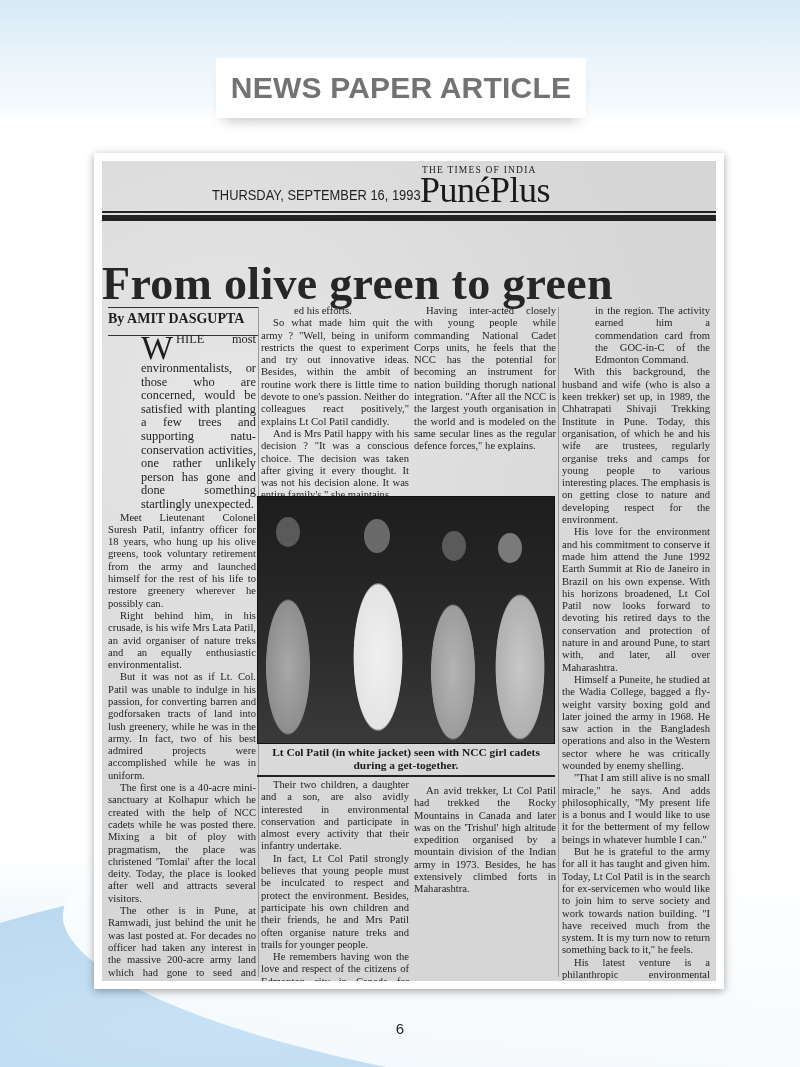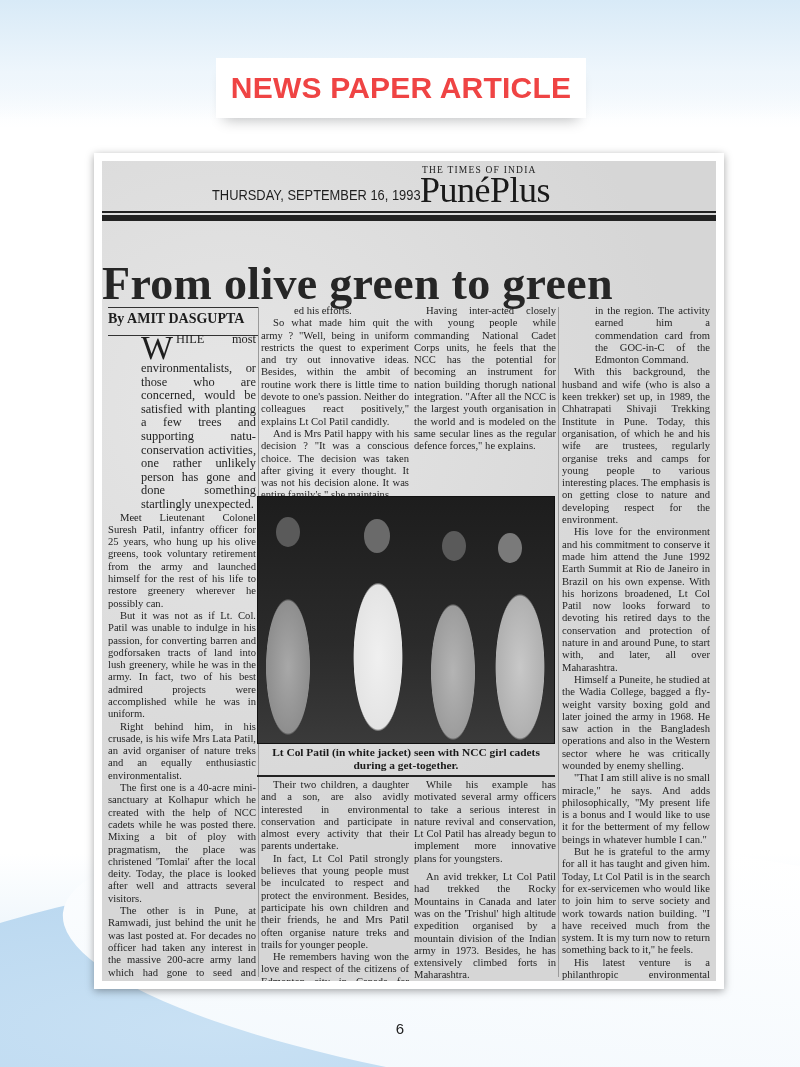--- a/index.html
+++ b/index.html
@@ -25,21 +25,21 @@
     transform: rotate(6deg);
   }
   .title-banner {
     position: absolute; left: 216px; top: 58px; width: 370px; height: 60px;
     background: #ffffff;
     box-shadow: 0 10px 14px -8px rgba(0,0,0,0.25);
     display: flex; align-items: center; justify-content: center;
   }
   .title-banner h1 {
     font-family: "Liberation Sans", sans-serif;
-    font-weight: bold; font-size: 30px; color: #ef4444; letter-spacing: 0.2px;
+    font-weight: bold; font-size: 30px; color: #737373; letter-spacing: 0.2px;
   }
   .clipping-frame {
     position: absolute; left: 94px; top: 153px; width: 630px; height: 836px;
     background: #ffffff;
     box-shadow: 0 2px 8px rgba(0,0,0,0.35);
   }
   .clipping {
     position: absolute; left: 8px; top: 8px; width: 614px; height: 820px;
     background: #dcdcdc;
     background-image: radial-gradient(circle at 20% 30%, #e6e6e6 0%, #d6d6d6 60%), none;
@@ -133,23 +133,23 @@
     <div class="rule-thick" style="top:54px;"></div>
 
 
     <div class="headline">From olive green to green</div>
 
     <div class="byline-rule"></div>
     <div class="byline">By AMIT DASGUPTA</div>
 
     <div class="col" style="left:6px; top:172px; width:148px;">
       <p class="noindent lead"><span class="dropcap">W</span><span>HILE most environmentalists, or those who are concerned, would be satisfied with planting a few trees and supporting natu- conservation activities, one rather unlikely person has gone and done something startlingly unexpected.</span></p>
-      <p>Meet Lieutenant Colonel Suresh Patil, infantry officer for 25 years, who hung up his olive greens, took voluntary retirement from the army and launched himself for the rest of his life to restore greenery wherever he possibly can.</p>
+      <p>Meet Lieutenant Colonel Suresh Patil, infantry officer for 18 years, who hung up his olive greens, took voluntary retirement from the army and launched himself for the rest of his life to restore greenery wherever he possibly can.</p>
+      <p>Right behind him, in his crusade, is his wife Mrs Lata Patil, an avid organiser of nature treks and an equally enthusiastic environmentalist.</p>
       <p>But it was not as if Lt. Col. Patil was unable to indulge in his passion, for converting barren and godforsaken tracts of land into lush greenery, while he was in the army. In fact, two of his best admired projects were accomplished while he was in uniform.</p>
-      <p>Right behind him, in his crusade, is his wife Mrs Lata Patil, an avid organiser of nature treks and an equally enthusiastic environmentalist.</p>
       <p>The first one is a 40-acre mini-sanctuary at Kolhapur which he created with the help of NCC cadets while he was posted there. Mixing a bit of ploy with pragmatism, the place was christened 'Tomlai' after the local deity. Today, the place is looked after well and attracts several visitors.</p>
       <p>The other is in Pune, at Ramwadi, just behind the unit he was last posted at. For decades no officer had taken any interest in the massive 200-acre army land which had gone to seed and attracted numerous encroachments. Lt Col Patil, against several odds, including lack of understanding and interest of his colleagues, has managed to clear, clean and transform this area into a blooming bird sanctuary. All within a couple of years.</p>
 
     </div>
 
     <div class="gutter-rule" style="left:156px; top:146px; height:670px;"></div>
 
     <div class="col" style="left:159px; top:144px; width:148px;">
       <p class="noindent">ed his efforts.</p>
       <p>So what made him quit the army ? "Well, being in uniform restricts the quest to experiment and try out innovative ideas. Besides, within the ambit of routine work there is little time to devote to one's passion. Neither do colleagues react positively," explains Lt Col Patil candidly.</p>
@@ -165,27 +165,26 @@
     <div class="photo">
       <div class="head" style="left:18px; top:20px; width:24px; height:30px;"></div>
       <div class="head" style="left:106px; top:22px; width:26px; height:34px; background:#6a6a6a;"></div>
       <div class="head" style="left:184px; top:34px; width:24px; height:30px;"></div>
       <div class="head" style="left:240px; top:36px; width:24px; height:30px; background:#7a7a7a;"></div>
     </div>
     <div class="caption">Lt Col Patil (in white jacket) seen with NCC girl cadets during a get-together.</div>
     <div class="caption-rule"></div>
 
     <div class="col" style="left:159px; top:618px; width:148px;">
-      <p>Their two children, a daughter and a son, are also avidly interested in environmental conservation and participate in almost every activity that their parents undertake.</p>
+      <p>Their two children, a daughter and a son, are also avidly interested in environmental conservation and participate in almost every activity that their infantry undertake.</p>
       <p>In fact, Lt Col Patil strongly believes that young people must be inculcated to respect and protect the environment. Besides, participate his own children and their friends, he and Mrs Patil often organise nature treks and trails for younger people.</p>
       <p>He remembers having won the love and respect of the citizens of Edmonton city in Canada for creating a public garden in an old age home there</p>
     </div>
 
     <div class="col" style="left:312px; top:618px; width:142px;">
-      <p>While his example has motivated several army officers to take a serious interest in nature revival and conservation, Lt Col Patil has already begun to implement more innovative plans for youngsters.</p>
       <p style="margin-top:6px;">An avid trekker, Lt Col Patil had trekked the Rocky Mountains in Canada and later was on the 'Trishul' high altitude expedition organised by a mountain division of the Indian army in 1973. Besides, he has extensively climbed forts in Maharashtra.</p>
 
     </div>
 
     <div class="col" style="left:460px; top:144px; width:148px;">
       <p class="noindent">in the region. The activity earned him a commendation card from the GOC-in-C of the Edmonton Command.</p>
       <p>With this background, the husband and wife (who is also a keen trekker) set up, in 1989, the Chhatrapati Shivaji Trekking Institute in Pune. Today, this organisation, of which he and his wife are trustees, regularly organise treks and camps for young people to various interesting places. The emphasis is on getting close to nature and developing respect for the environment.</p>
       <p>His love for the environment and his commitment to conserve it made him attend the June 1992 Earth Summit at Rio de Janeiro in Brazil on his own expense. With his horizons broadened, Lt Col Patil now looks forward to devoting his retired days to the conservation and protection of nature in and around Pune, to start with, and later, all over Maharashtra.</p>
       <p>Himself a Puneite, he studied at the Wadia College, bagged a fly-weight varsity boxing gold and later joined the army in 1968. He saw action in the Bangladesh operations and also in the Western sector where he was critically wounded by enemy shelling.</p>
       <p>"That I am still alive is no small miracle," he says. And adds philosophically, "My present life is a bonus and I would like to use it for the betterment of my fellow beings in whatever humble I can."</p>

